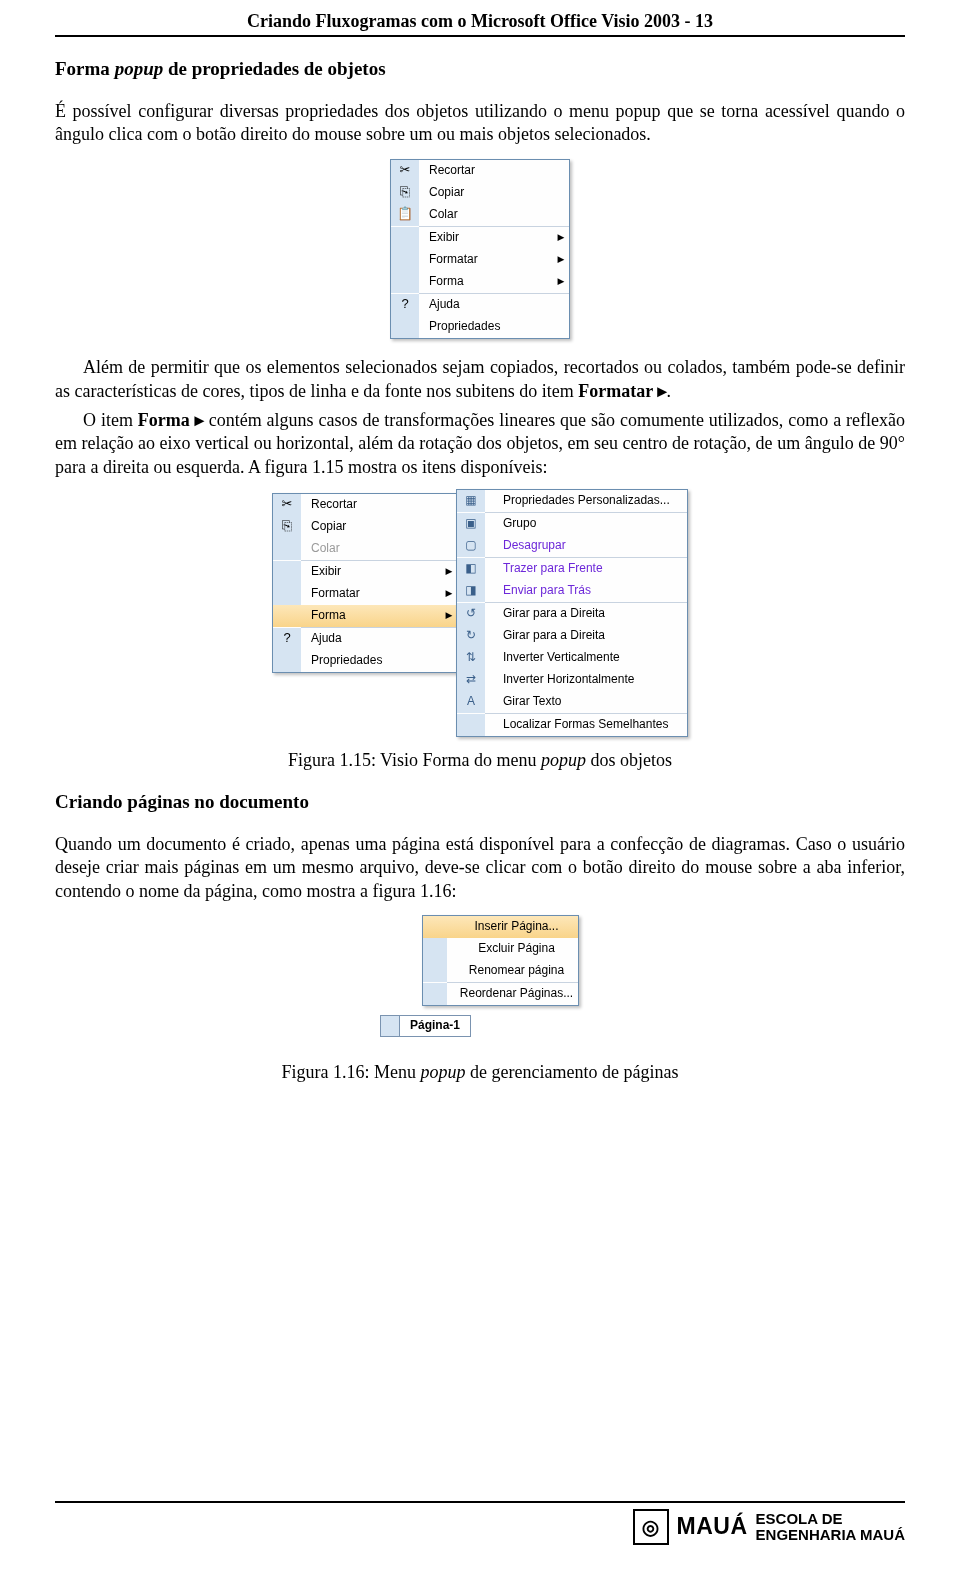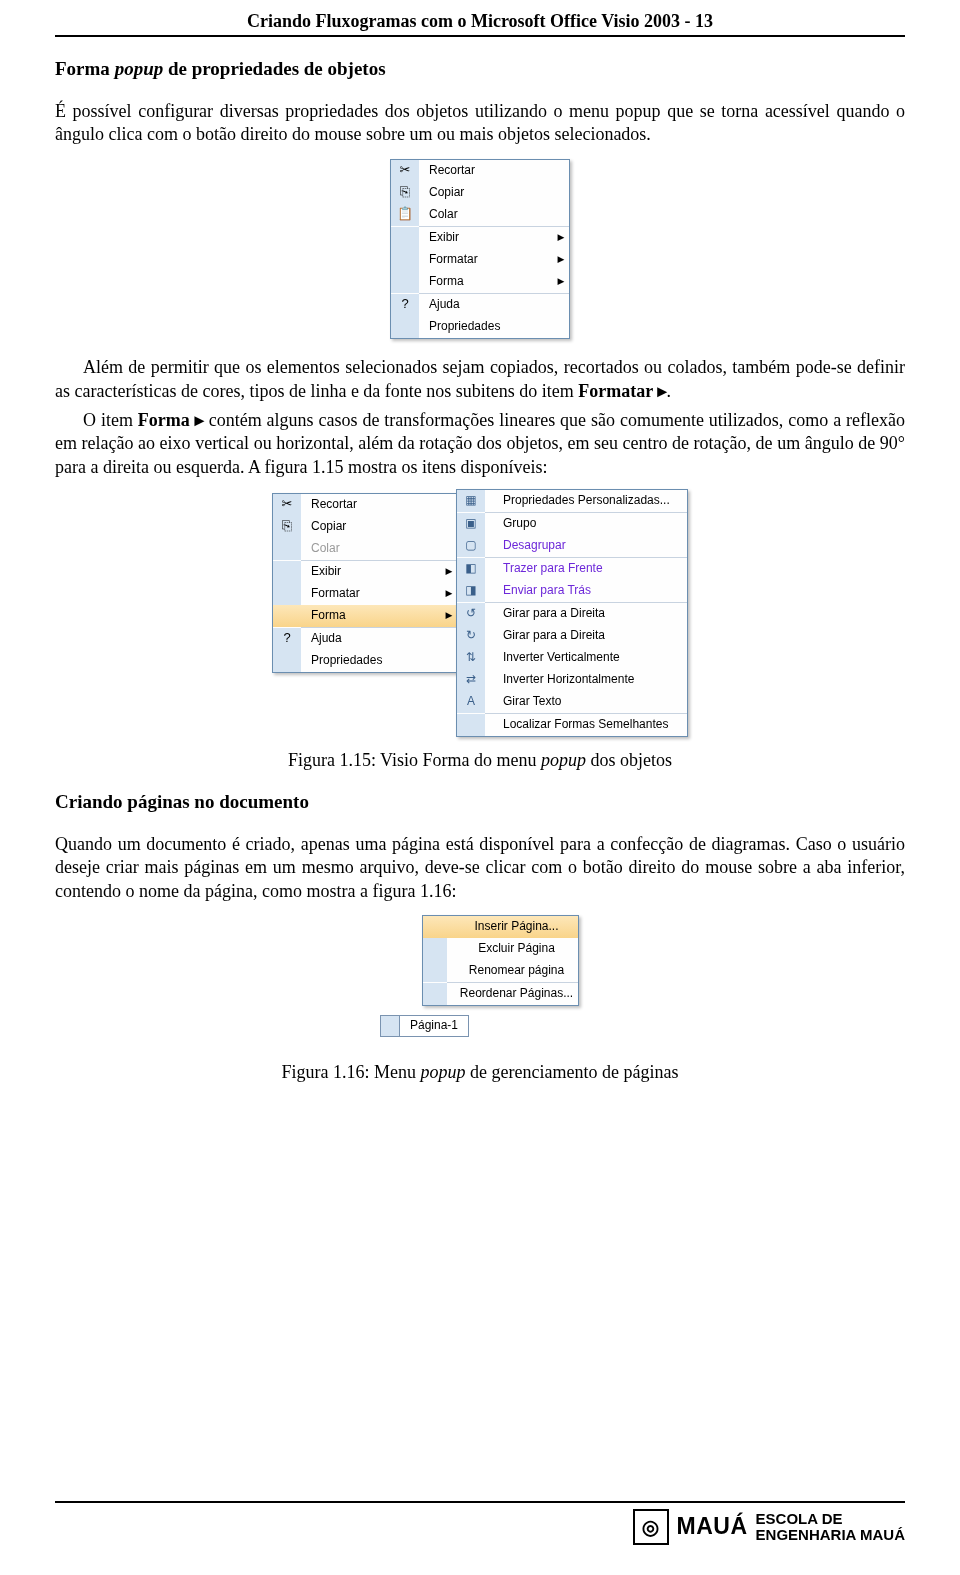--- a/index.html
+++ b/index.html
@@ -177,21 +177,21 @@
     background:#d6e4f2;
     border:1px solid #7a93b0;
     border-right:none;
   }
   .popup116tab .tablabel {
     background:#fff;
     border:1px solid #7a93b0;
     height:20px;
     padding: 0 10px;
     display:flex; align-items:center;
-    font-weight:normal;
+    font-weight:bold;
   }
   
   
   .footer {
     position: absolute;
     bottom: 30px;
     left: 55px; right: 55px;
     border-top: 2px solid #000;
     padding-top: 6px;
     text-align: right;

